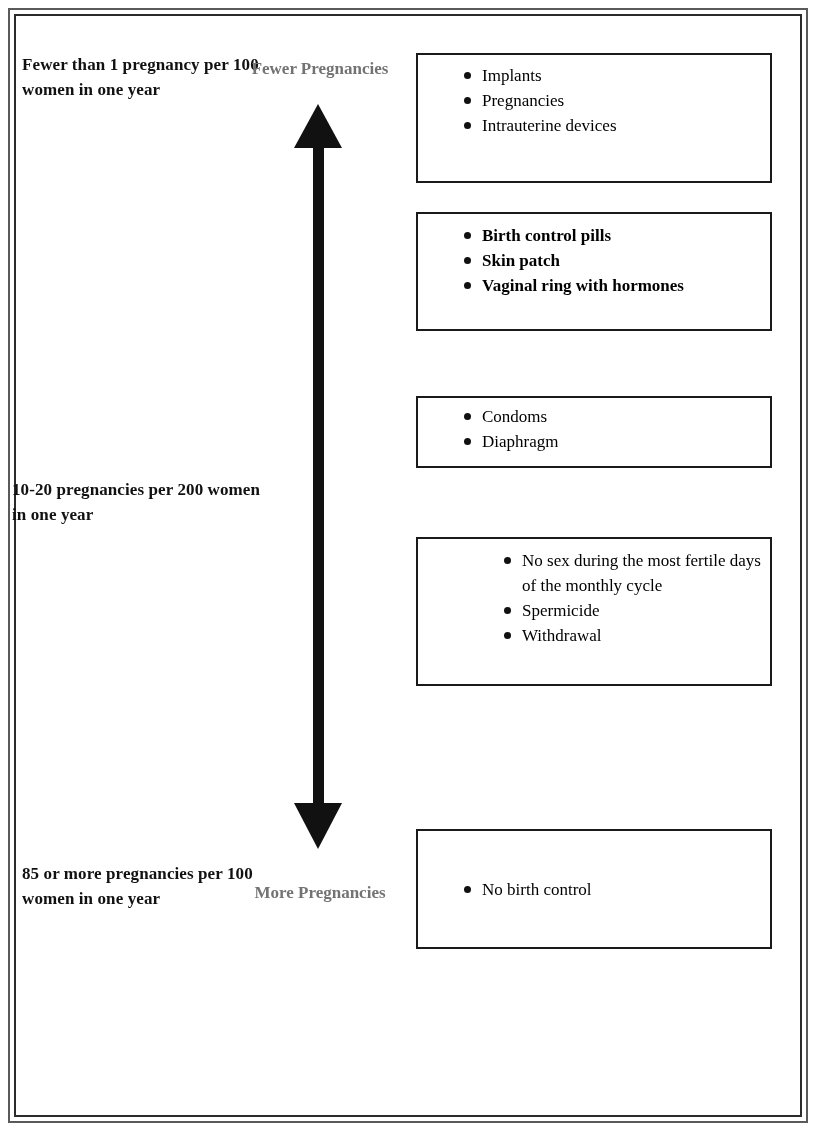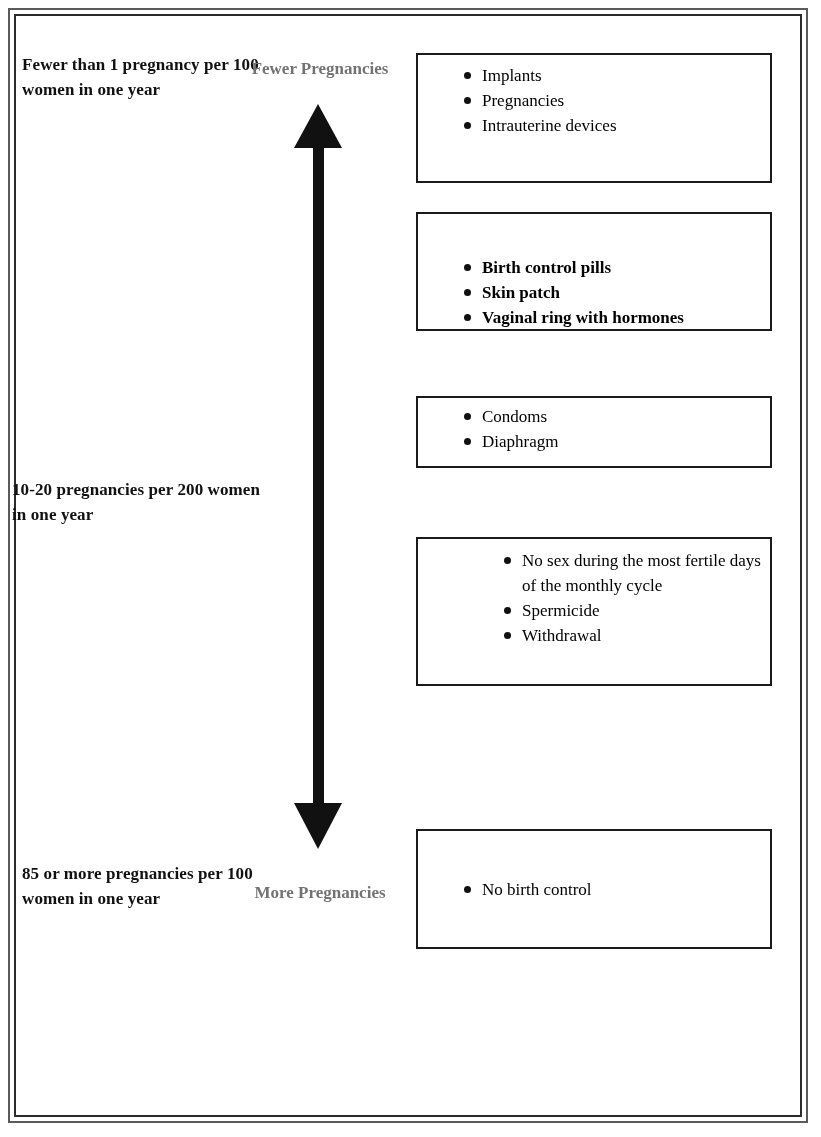--- a/index.html
+++ b/index.html
@@ -93,21 +93,21 @@
   #box-3 { top: 396px; height: 72px;  }
   #box-4 { top: 537px; height: 149px; }
   #box-5 { top: 829px; height: 120px; }
 
   .method-list {
     list-style: none;
     margin: 0;
     padding: 0;
   }
   #box-1 .method-list { padding: 8px 0 0 0; }
-  #box-2 .method-list { padding: 9px 0 0 0; margin-top: 32px; }
+  #box-2 .method-list { padding: 9px 0 0 0; }
   #box-3 .method-list { padding: 6px 0 0 0; }
   #box-4 .method-list { padding: 9px 0 0 0; margin-left: 40px; }
   #box-5 .method-list { padding: 0; font-family: Liberation Serif, serif; }
 
   #box-5 {
     display: flex;
     align-items: center;
   }
   #box-5 .method-list { width: 100%; }
 

